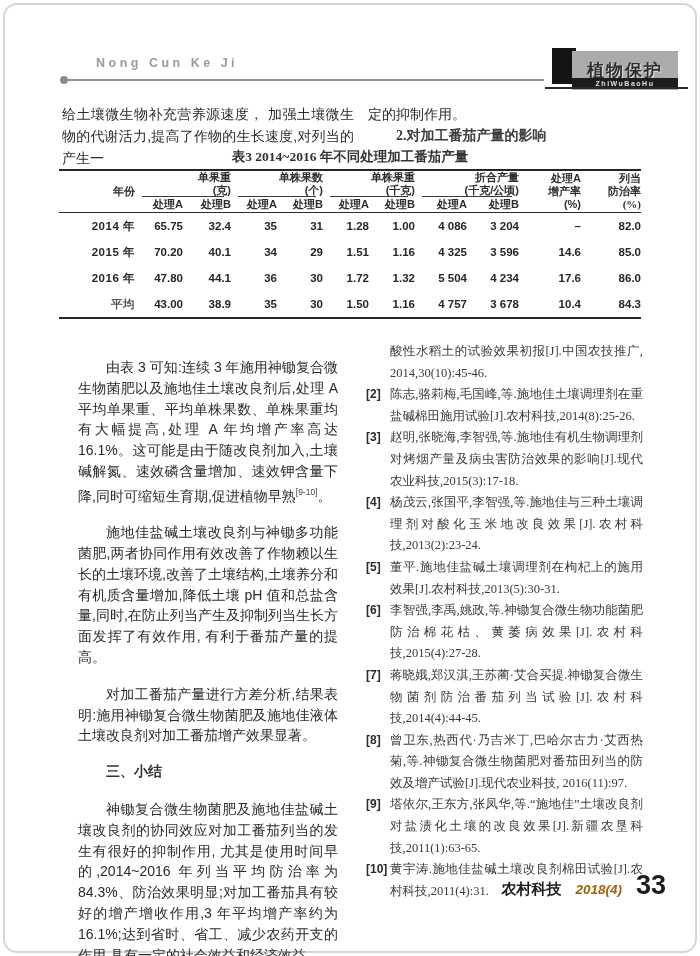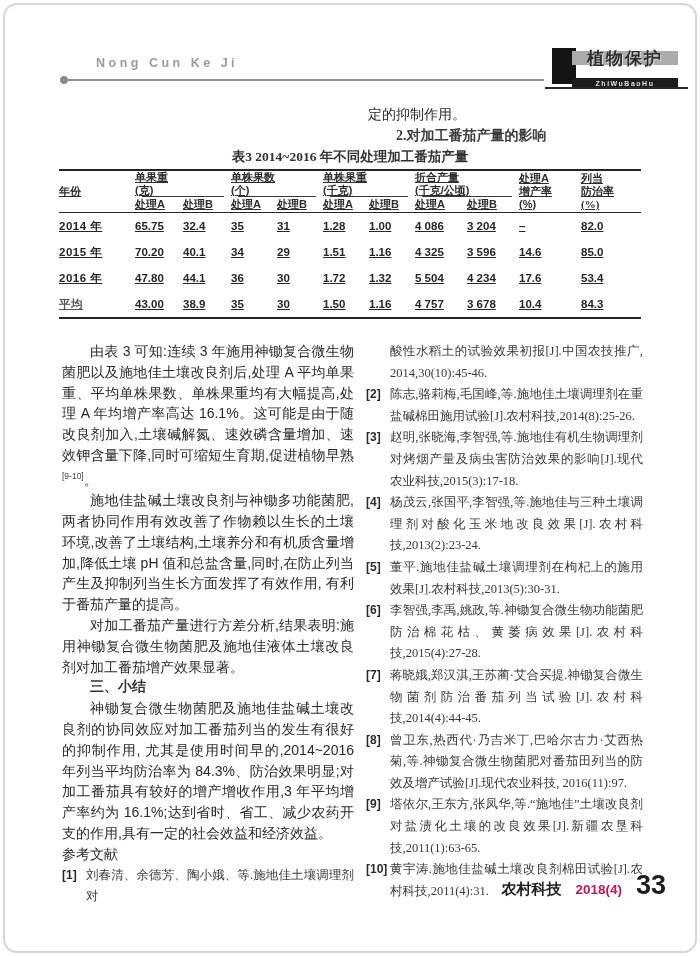--- a/index.html
+++ b/index.html
@@ -10,74 +10,74 @@
   .frame { position:absolute; inset:3px; border:2px solid #d6d6d6; border-radius:14px; }
 
   
   .header-pinyin { position:absolute; left:96px; top:56px; font-size:12.5px; font-weight:bold;
                    color:#9b9b9b; letter-spacing:3.5px; }
   .header-dot  { position:absolute; left:60px; top:76px; width:8px; height:8px; border-radius:50%; background:#8a8a8a; }
   .header-rule { position:absolute; left:66px; top:79px; width:478px; height:2px; background:#909090; }
 
   .badge { position:absolute; left:552px; top:46px; width:126px; height:42px; }
   .badge-corner { position:absolute; left:0; top:2px; width:24px; height:36px; background:#141414; }
-  .badge-panel { position:absolute; left:20px; top:5px; width:106px; height:14px; background:#ababab;
+  .badge-panel { position:absolute; left:20px; top:5px; width:106px; height:39px; background:#ababab;
                  display:flex; align-items:center; justify-content:center; }
   .badge-title { font-size:17px; font-weight:bold; letter-spacing:2px; color:#2e2e2e;
                  text-shadow:1px 1px 0 rgba(255,255,255,.65); }
   .badge-strip { position:absolute; left:20px; top:32px; width:106px; height:10px; background:#1c1c1c;
                  display:flex; align-items:center; justify-content:center; }
   .badge-sub { font-size:7px; font-weight:bold; color:#e2e2e2; letter-spacing:1.5px; }
   .badge-rule { position:absolute; left:545px; top:87px; width:143px; height:2px; background:#2a2a2a; }
 
   
   .intro-left  { position:absolute; left:62px;  top:103px; width:292px; font-size:14px; line-height:22px; text-align:justify; }
   .intro-right { position:absolute; left:368px; top:103px; width:274px; font-size:14px; line-height:22px; }
   .subsection  { text-indent:2em; font-family:"Liberation Serif", serif; color:#3d3d3d; font-weight:bold; }
   .intro-right p, .intro-left p { margin:0; }
 
   
   .table-caption { position:absolute; left:0; top:148px; width:100%; text-align:center;
                    font-size:13.5px; font-weight:bold; font-family:"Liberation Serif", serif; color:#333; }
   .data-table { position:absolute; left:59px; top:169px; width:582px; border-collapse:collapse;
                 border-top:2.5px solid #262626; border-bottom:2.5px solid #262626; }
-  .data-table th, .data-table td { text-align:left; padding:0;text-decoration:underline; }
+  .data-table th, .data-table td { text-align:right; padding:0; }
   .data-table thead th { font-size:11px; font-weight:bold; color:#2e2e2e; }
   .group-th { position:relative; padding:5px 0 3px; line-height:13px; }
   .group-th::after { content:""; position:absolute; left:7px; right:7px; bottom:0; height:1.5px; background:#3a3a3a; }
   .sub-th { padding:4px 0 6px; border-bottom:1.6px solid #2a2a2a; }
   .rowspan-th { border-bottom:1.6px solid #2a2a2a; vertical-align:middle; }
   .increase-th { white-space:pre-line; line-height:13px; }
   .control-th { white-space:pre-line; line-height:13px; font-family:"Liberation Serif", serif; color:#6e6e6e; }
   .data-table tbody td { font-size:11.5px; font-weight:bold; color:#262626; height:26px; }
   .data-table tbody td:first-child { letter-spacing:0.5px; }
   .data-table tbody tr:last-child td:first-child { color:#555; font-family:"Liberation Serif", serif; }
 
   
   .article-left { position:absolute; left:62px; top:341px; width:292px; font-size:14px;
                   line-height:20.8px; text-align:justify; color:#2b2b2b; }
-  .article-left p { margin:0; text-indent:2em; }
+  .article-left p { margin:16px; text-indent:2em; }
   .article-left sup { font-size:8.5px; color:#444; }
   .summary-heading { font-weight:bold; font-family:"Liberation Serif", serif; color:#333; }
   .refs-heading { font-weight:normal; font-size:14px; margin:17px 0 7px; text-indent:0 !important; }
   .ref-line { margin:0; text-indent:0 !important; padding-left:24px; position:relative;
               font-size:12.5px; line-height:21.5px; color:#3a3a3a; font-family:"Liberation Serif", serif; }
 
   
   .refs-col { position:absolute; left:366px; top:341px; width:277px; font-size:12.5px;
               line-height:21.6px; text-align:justify; color:#3a3a3a; font-family:"Liberation Serif", serif; }
   .ref-cont { padding-left:24px; }
   .ref { position:relative; padding-left:24px; }
   .ref-num { position:absolute; left:0; top:0; font-weight:bold; color:#2b2b2b;
              font-family:"Liberation Sans", sans-serif; font-size:12px; }
 
   
   .footer { position:absolute; top:870px; right:34px; display:flex; align-items:baseline; gap:14px; }
   .footer-journal { font-size:15px; font-weight:bold; color:#1d1d1d; }
-  .footer-issue { font-size:13.5px; font-weight:bold; color:#be185d; }
+  .footer-issue { font-size:13.5px; font-weight:bold; color:#a16207;font-style:italic; }
   .footer-page { font-size:27px; font-weight:bold; color:#1d1d1d; }
 </style>
 </head>
 <body>
 
 <div class="page">
   <div class="frame"></div>
 
   <div class="header-pinyin">Nong Cun Ke Ji</div>
   <div class="header-dot"></div>
@@ -87,20 +87,23 @@
     <div class="badge-corner"></div>
     <div class="badge-panel">
       <span class="badge-title">植物保护</span>
     </div>
     <div class="badge-strip">
       <span class="badge-sub">ZhiWuBaoHu</span>
     </div>
   </div>
   <div class="badge-rule"></div>
 
+  <div class="intro-left">
+    <p>给土壤微生物补充营养源速度， 加强土壤微生物的代谢活力,提高了作物的生长速度,对列当的产生一</p>
+  </div>
   <div class="intro-right">
     <p>定的抑制作用。</p>
     <p class="subsection">2.对加工番茄产量的影响</p>
   </div>
 
   <div class="table-caption">表3  2014~2016 年不同处理加工番茄产量</div>
   <table class="data-table">
     <colgroup>
       <col style="width:76px">
         <col style="width:48px">
@@ -182,21 +185,21 @@
           <td>2016 年</td>
           <td>47.80</td>
           <td>44.1</td>
           <td>36</td>
           <td>30</td>
           <td>1.72</td>
           <td>1.32</td>
           <td>5 504</td>
           <td>4 234</td>
           <td>17.6</td>
-          <td>53.4</td>
+          <td>86.0</td>
         </tr>
         <tr>
           <td>平均</td>
           <td>43.00</td>
           <td>38.9</td>
           <td>35</td>
           <td>30</td>
           <td>1.50</td>
           <td>1.16</td>
           <td>4 757</td>

